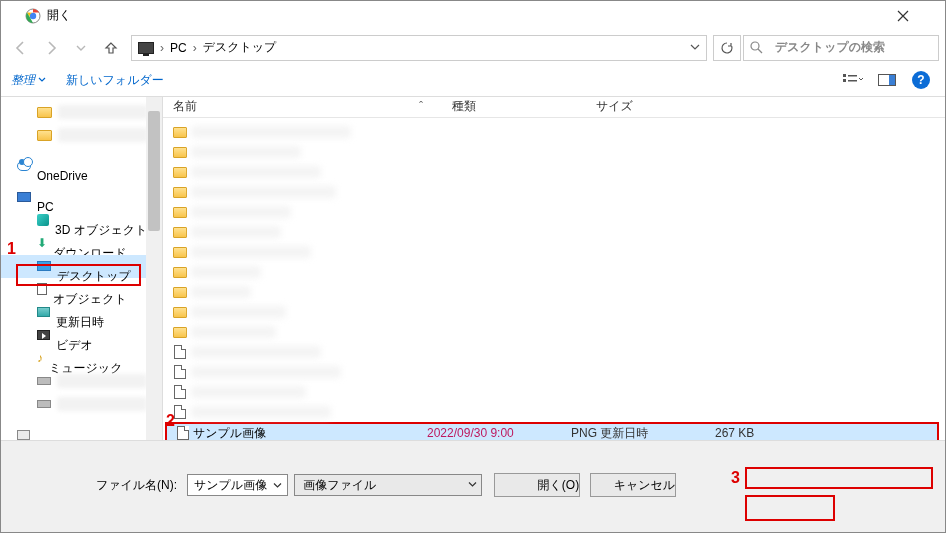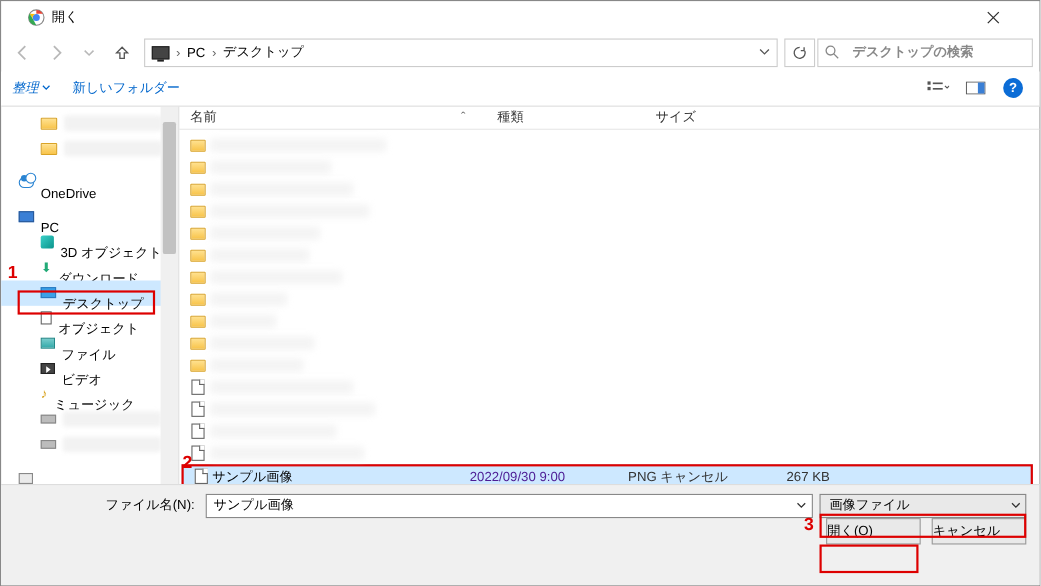--- a/index.html
+++ b/index.html
@@ -56,34 +56,34 @@
 
   .filelist { flex: 1 1 auto; overflow: hidden; position: relative; padding: 4px 0; }
   .file-row { height: 20px; display: flex; align-items: center; padding-left: 10px; }
   .file-icon { width: 14px; height: 14px; margin-right: 4px; display: flex; align-items: center; justify-content: center; }
   .file-img-icon { width: 12px; height: 14px; border: 1px solid #666; background: #fff; position: relative; }
   .file-img-icon::before { content:""; position:absolute; right:-1px; top:-1px; width:4px; height:4px; background:#fff; border-left:1px solid #666; border-bottom:1px solid #666; }
   .blurbar { height: 12px; background: #f4f4f4; filter: blur(3px); border-radius: 3px; }
 
   .sel-row { height: 22px; background: #cde8ff; display: flex; align-items: center; padding-left: 10px; border: 2px solid #d00; margin: 0 6px 0 2px; }
   .sel-row .c-name { width: 250px; display: flex; align-items: center; gap: 4px; }
-  .sel-row .c-date { width: 144px; color: #4c1d95; }
+  .sel-row .c-date { width: 144px; color: #be185d; }
   .sel-row .c-type { width: 144px; color: #333; }
   .sel-row .c-size { width: 120px; color: #333; padding-right: 30px; }
 
-  .bottom { height: 94px; background: #f0f0f0; border-top: 1px solid #ddd; padding: 8px 12px 10px 12px; display: flex; flex-direction: column; gap: 0; }
+  .bottom { height: 94px; background: #f0f0f0; border-top: 1px solid #ddd; padding: 8px 12px 10px 12px; display: flex; gap: 12px; }
   .row1 { display: flex; align-items: center; gap: 6px; }
   .fn-label { width: 168px; text-align: right; padding-right: 4px; }
   .fn-input { flex: 1 1 auto; height: 22px; border: 1px solid #888; background: #fff; position: relative; padding: 0 20px 0 6px; display: flex; align-items: center; }
   .fn-input .dd { position: absolute; right: 2px; top: 2px; bottom: 2px; width: 16px; display: flex; align-items: center; justify-content: center; color: #333; }
   .ft-combo { width: 188px; height: 22px; border: 1px solid #888; background: #e9e9e9; display: flex; align-items: center; padding: 0 4px 0 8px; }
   .ft-combo .dd { margin-left: auto; }
 
   .row2 { display: flex; align-items: center; justify-content: flex-end; gap: 10px; }
-  .btn { width: 86px; height: 24px; border: 1px solid #999; background: #e9e9e9; display: flex; align-items: center; justify-content: flex-start; }
+  .btn { width: 86px; height: 24px; border: 1px solid #999; background: #e9e9e9; display: flex; align-items: center; justify-content: flex-end; }
 
   .callout { position: absolute; color: #d00; font-weight: bold; font-size: 16px; pointer-events: none; z-index: 20; }
   .redbox { position: absolute; border: 2px solid #d00; pointer-events: none; z-index: 19; }
 
   .cloud-icon { width: 14px; height: 10px; border-radius: 10px; background: #fff; border: 1px solid #2a84d2; position: relative; }
   .cloud-icon::before, .cloud-icon::after { content:""; position:absolute; background:#2a84d2; border-radius:50%; }
   .cloud-icon::before { width:6px; height:6px; left:1px; top:-3px; }
   .cloud-icon::after { width:8px; height:8px; left:5px; top:-5px; background:#fff; border:1px solid #2a84d2; }
 
   .pc-icon { width: 14px; height: 10px; background: #3a7fd5; border: 1px solid #2a5a9a; }
@@ -236,21 +236,21 @@
       <div class="tree-item child selected">
           <span class="desk-icon"></span>
           <span class="lbl">デスクトップ</span>
         </div>
       <div class="tree-item child">
           <span class="doc-icon"></span>
           <span class="lbl">オブジェクト</span>
         </div>
       <div class="tree-item child">
           <span class="pic-icon"></span>
-          <span class="lbl">ファイル</span>
+          <span class="lbl">更新日時</span>
         </div>
       <div class="tree-item child">
           <span class="vid-icon"></span>
           <span class="lbl">ビデオ</span>
         </div>
       <div class="tree-item child">
           <span class="mus-icon">♪</span>
           <span class="lbl">ミュージック</span>
         </div>
       <div class="tree-item child">
@@ -375,21 +375,21 @@
             </span>
             <span class="blurbar" style="width:140px"></span>
           </div>
 
         <div class="sel-row">
           <div class="c-name">
               <span class="file-img-icon"></span>
               <span>サンプル画像</span>
             </div>
           <div class="c-date">2022/09/30 9:00</div>
-          <div class="c-type">PNG キャンセル</div>
+          <div class="c-type">PNG 更新日時</div>
           <div class="c-size">267 KB</div>
         </div>
       </div>
     </div>
   </div>
 
   <div class="bottom">
     <div class="row1">
       <span class="fn-label">ファイル名(N):</span>
       <div class="fn-input">

